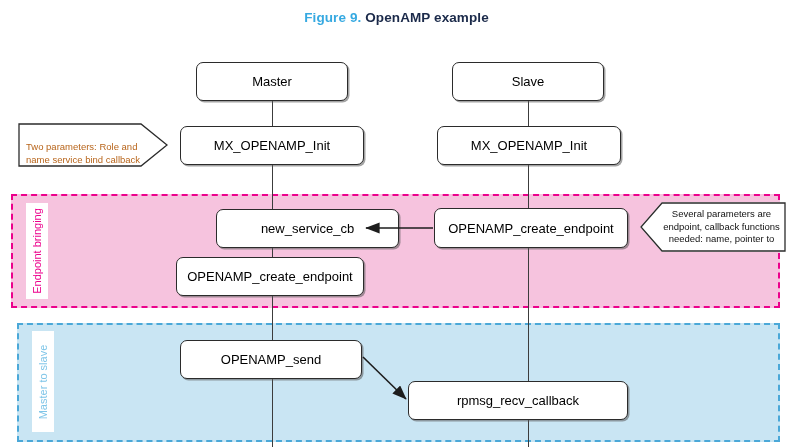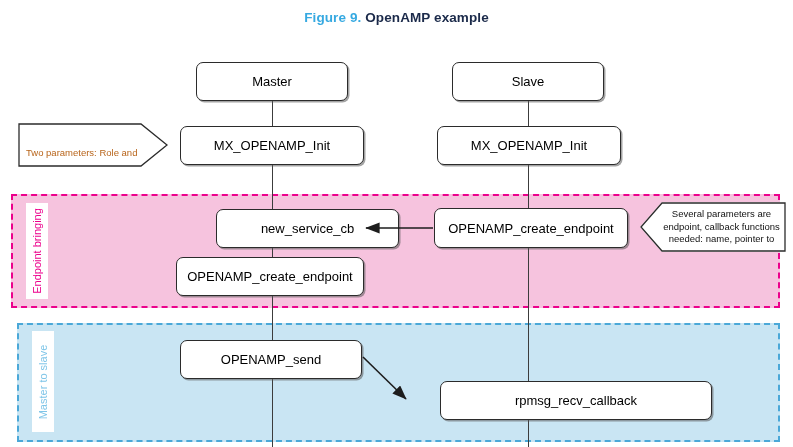--- a/index.html
+++ b/index.html
@@ -212,27 +212,28 @@
   <div class="node" style="left:176px; top:257px; width:188px; height:39px;">
     <span>OPENAMP_create_endpoint</span>
   </div>
   <div class="node" style="left:434px; top:208px; width:194px; height:40px;">
     <span>OPENAMP_create_endpoint</span>
   </div>
 
   <div class="node" style="left:180px; top:340px; width:182px; height:39px;">
     <span>OPENAMP_send</span>
   </div>
-  <div class="node" style="left:408px; top:381px; width:272px; height:39px;margin-left:32px;">
+  <div class="node" style="left:408px; top:381px; width:220px; height:39px;">
     <span>rpmsg_recv_callback</span>
   </div>
 
   <div class="callout callout-left">
     <div>
       <div>Two parameters: Role and</div>
+      <div>name service bind callback</div>
     </div>
   </div>
   <svg class="callout-left-outline" viewBox="0 0 150 44">
     <polygon points="1,1 123,1 149,22 123,43 1,43" fill="none" stroke="#2b2b2b" stroke-width="1.3"></polygon>
   </svg>
 
   <div class="callout callout-right">
     <div>
       <div>Several parameters are</div>
       <div>endpoint, callback functions</div>

